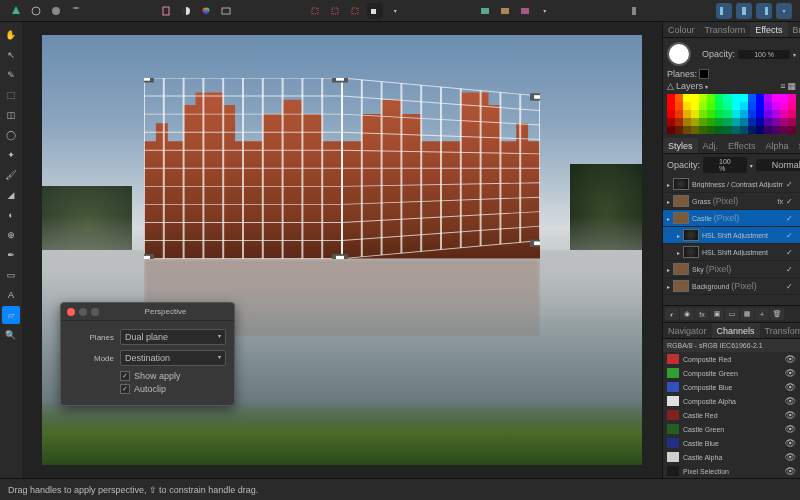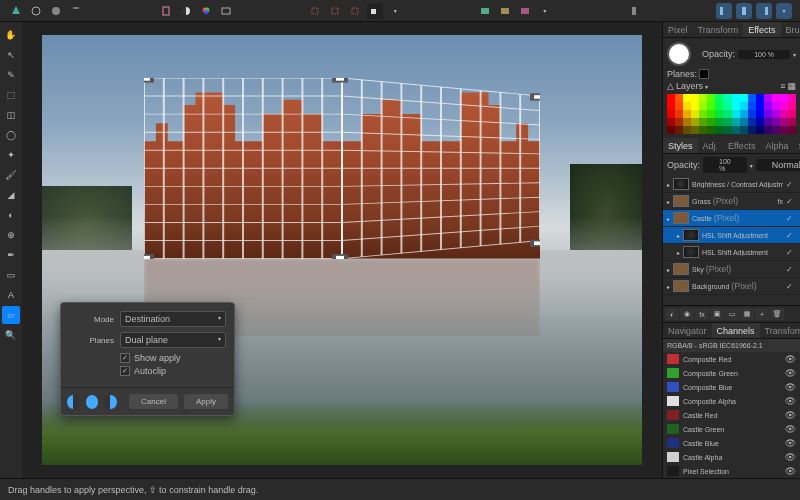--- a/index.html
+++ b/index.html
@@ -280,58 +280,56 @@
         <rect class="handle" x="-1" y="-1" width="3" height="3"></rect>
         <rect class="handle" x="48" y="-1" width="3" height="3"></rect>
         <rect class="handle" x="98" y="9" width="3" height="3"></rect>
         <rect class="handle" x="-1" y="98" width="3" height="3"></rect>
         <rect class="handle" x="48" y="98" width="3" height="3"></rect>
         <rect class="handle" x="98" y="90" width="3" height="3"></rect>
       </svg>
     </div>
 
     <div class="dialog">
+      <div class="dialog-hd">
+        <div class="tl" style="background:#ff5f56"></div>
+        <div class="tl" style="background:#5a5a5a"></div>
+        <div class="tl" style="background:#5a5a5a"></div>
+        <span style="flex:1;text-align:center;font-size:8px">Perspective</span>
+      </div>
       <div class="dialog-body">
+        <div class="drow">
+          <label>Planes</label>
+          <div class="dsel">
+              <span>Dual plane</span>
+              <span class="arrow">▾</span>
+            </div>
+        </div>
         <div class="drow">
           <label>Mode</label>
           <div class="dsel">
               <span>Destination</span>
               <span class="arrow">▾</span>
             </div>
         </div>
-        <div class="drow">
-          <label>Planes</label>
-          <div class="dsel">
-              <span>Dual plane</span>
-              <span class="arrow">▾</span>
-            </div>
-        </div>
         <div class="dchk">
             <div class="chkbox">✓</div>
             <span>Show apply</span>
           </div>
         <div class="dchk">
             <div class="chkbox">✓</div>
             <span>Autoclip</span>
           </div>
       </div>
-      <div class="dialog-ft">
-        <div class="symbtn" style="background:linear-gradient(90deg,#4af 50%,#333 50%)"></div>
-        <div class="symbtn" style="background:#4af"></div>
-        <div class="symbtn" style="background:linear-gradient(90deg,#333 50%,#4af 50%)"></div>
-        <div style="flex:1"></div>
-        <div class="dbtn">Cancel</div>
-        <div class="dbtn">Apply</div>
-      </div>
     </div>
   </div>
 
   <div class="right">
     <div class="panel-tabs" id="toptabs">
-        <div class="ptab">Pixel</div>
+        <div class="ptab">Colour</div>
         <div class="ptab">Transform</div>
         <div class="ptab active">Effects</div>
         <div class="ptab">Brushes</div>
       </div>
     <div class="swatches">
       <div class="sw-hd">
         <div class="bigcircle"></div>
         <div class="sw-op">
           <span>Opacity:</span>
           <div class="opfield">100 %</div>

